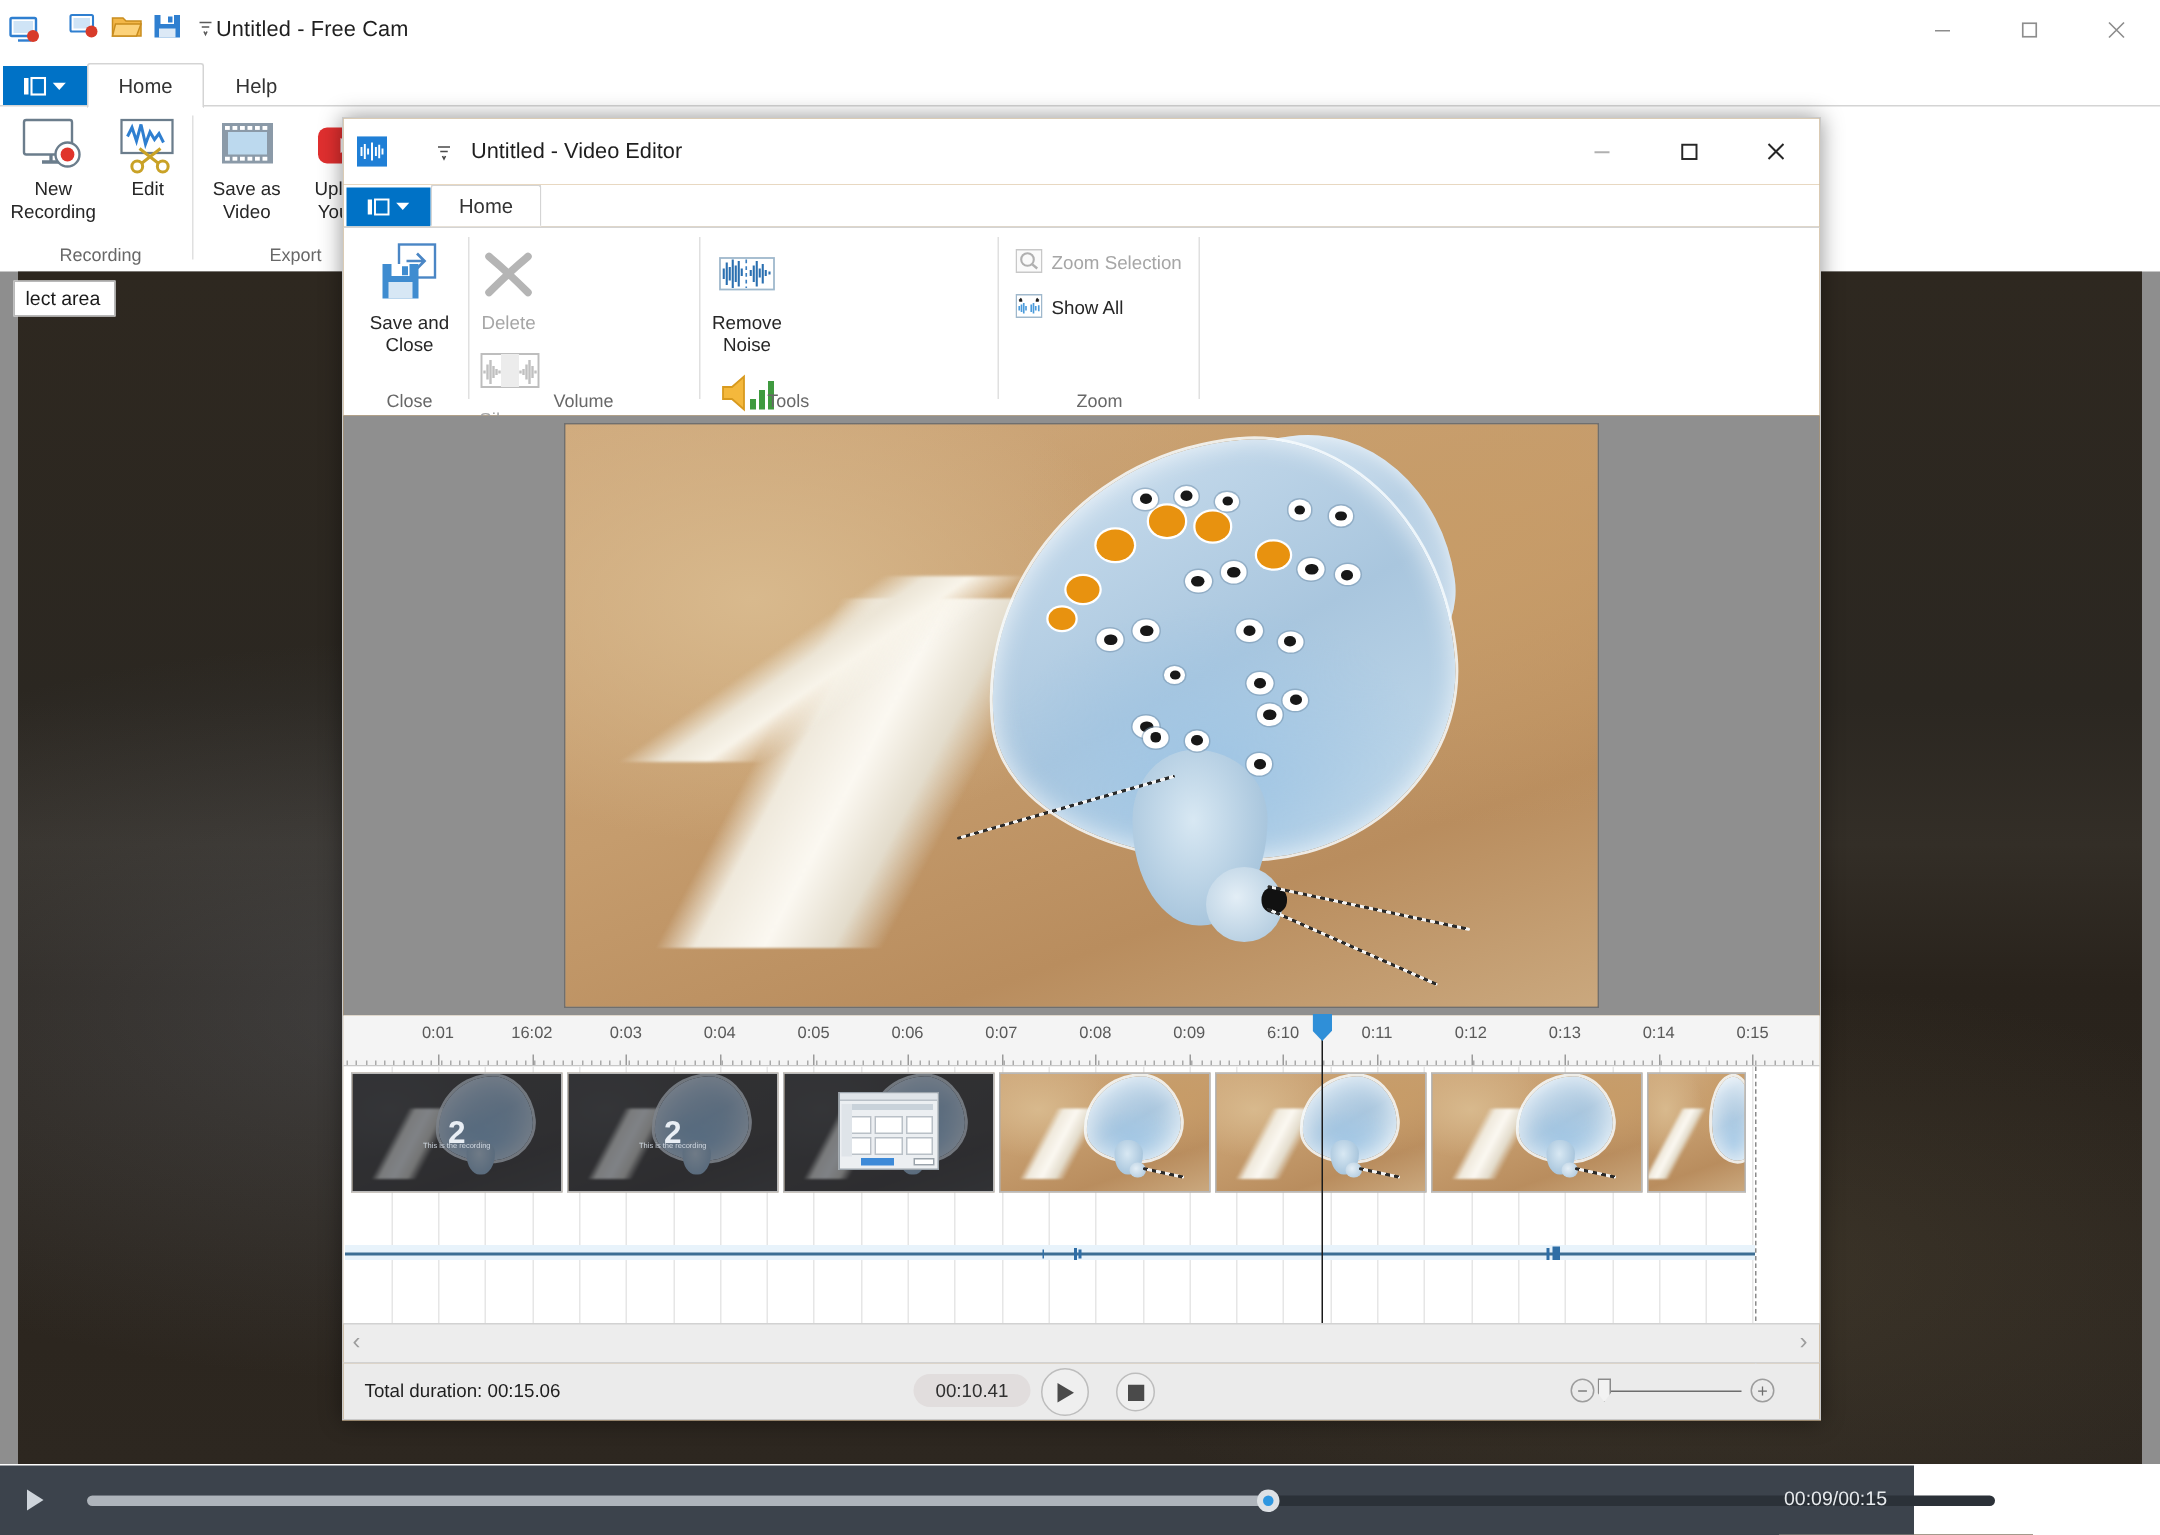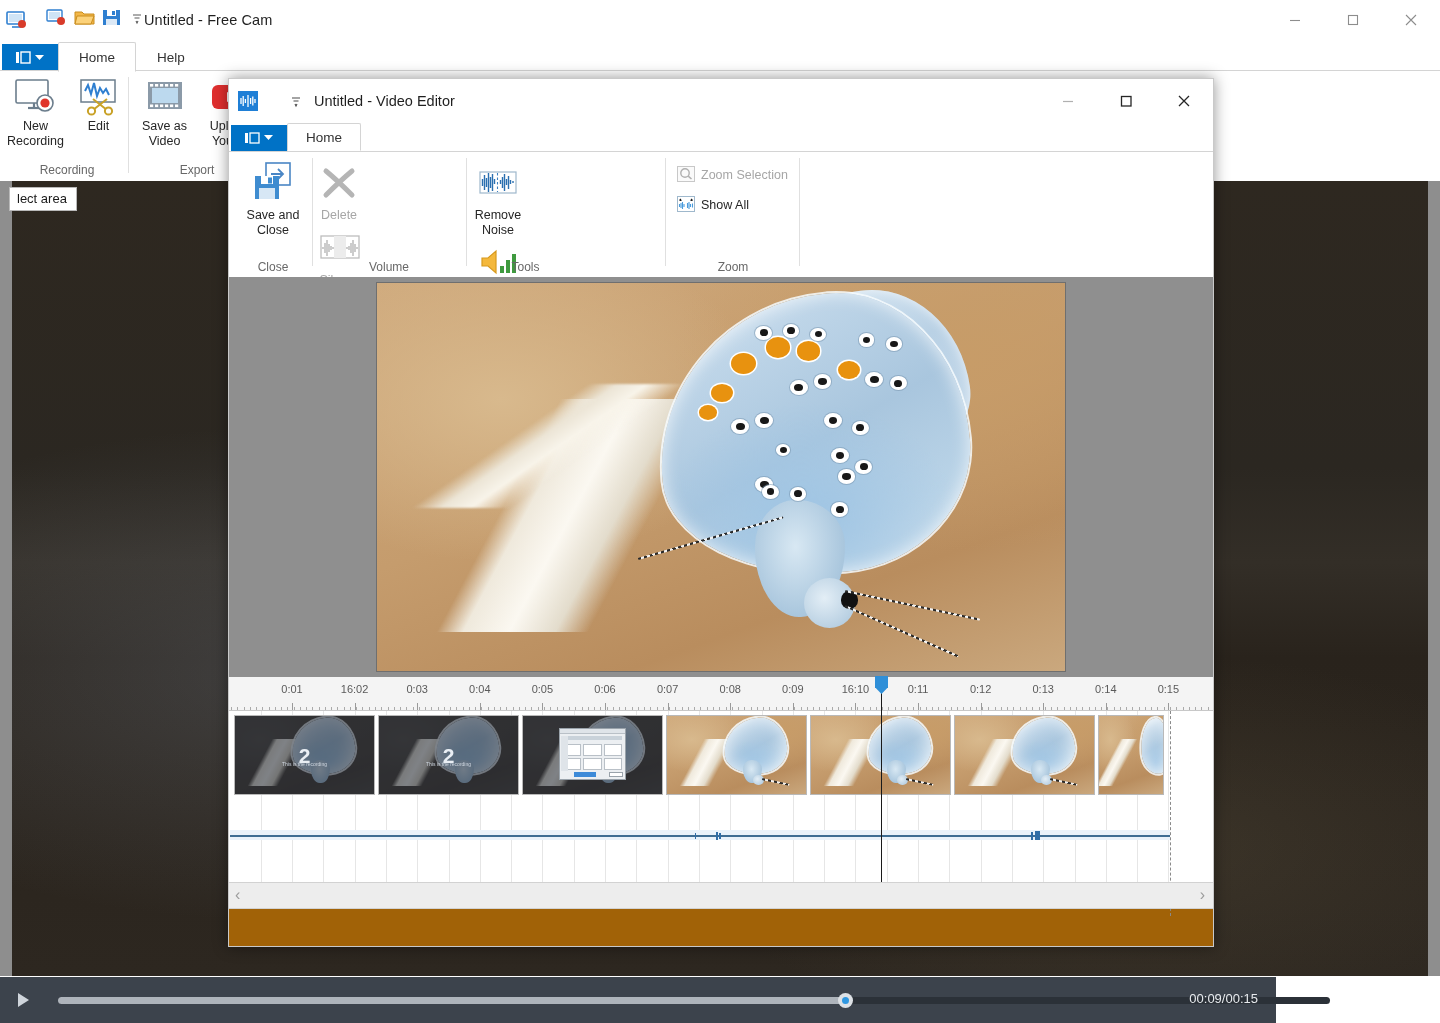--- a/index.html
+++ b/index.html
@@ -760,21 +760,21 @@
       <div id="ruler-labels">
           <div class="ve-rl-label" style="left: 63px;">0:01</div>
           <div class="ve-rl-label" style="left: 125.6px;">16:02</div>
           <div class="ve-rl-label" style="left: 188.2px;">0:03</div>
           <div class="ve-rl-label" style="left: 250.8px;">0:04</div>
           <div class="ve-rl-label" style="left: 313.4px;">0:05</div>
           <div class="ve-rl-label" style="left: 376px;">0:06</div>
           <div class="ve-rl-label" style="left: 438.6px;">0:07</div>
           <div class="ve-rl-label" style="left: 501.2px;">0:08</div>
           <div class="ve-rl-label" style="left: 563.8px;">0:09</div>
-          <div class="ve-rl-label" style="left: 626.4px;">16:10</div>
+          <div class="ve-rl-label" style="left: 626.4px;">6:10</div>
           <div class="ve-rl-label" style="left: 689px;">0:11</div>
           <div class="ve-rl-label" style="left: 751.6px;">0:12</div>
           <div class="ve-rl-label" style="left: 814.2px;">0:13</div>
           <div class="ve-rl-label" style="left: 876.8px;">0:14</div>
           <div class="ve-rl-label" style="left: 939.4px;">0:15</div>
         </div>
       <div id="ruler-ticks">
           <div class="ve-tick" style="left: 63px; height: 7px;"></div>
           <div class="ve-tick" style="left: 125.6px; height: 7px;"></div>
           <div class="ve-tick" style="left: 188.2px; height: 7px;"></div>
@@ -1087,13 +1087,36 @@
     <div class="ve-playhead" style="left:652px;">
       <div class="ve-playhead-knob"></div>
     </div>
   </div>
 
   <div class="ve-scroll">
     <div class="ve-scroll-l">‹</div>
     <div class="ve-scroll-r">›</div>
   </div>
 
+  <div class="ve-bottom">
+    <div class="ve-duration">Total duration: 00:15.06</div>
+    <div class="ve-curtime">00:10.41</div>
+
+    <div class="ve-rbtn" style="left:465px; top:3px; width:32px; height:32px;">
+      <svg width="14" height="15" viewBox="0 0 14 15">
+          <path d="M2 1l11 6.5L2 14z" fill="#4a4a4a"></path>
+        </svg>
+    </div>
+    <div class="ve-rbtn" style="left:515px; top:6px; width:26px; height:26px;">
+      <svg width="11" height="11" viewBox="0 0 11 11">
+          <rect width="11" height="11" fill="#4a4a4a"></rect>
+        </svg>
+    </div>
+
+    <div class="ve-zoom">
+      <div class="zoom-circ">−</div>
+      <div class="zoom-track">
+        <div class="zoom-handle"></div>
+      </div>
+      <div class="zoom-circ">+</div>
+    </div>
+  </div>
 </div>
 
 </body></html>

